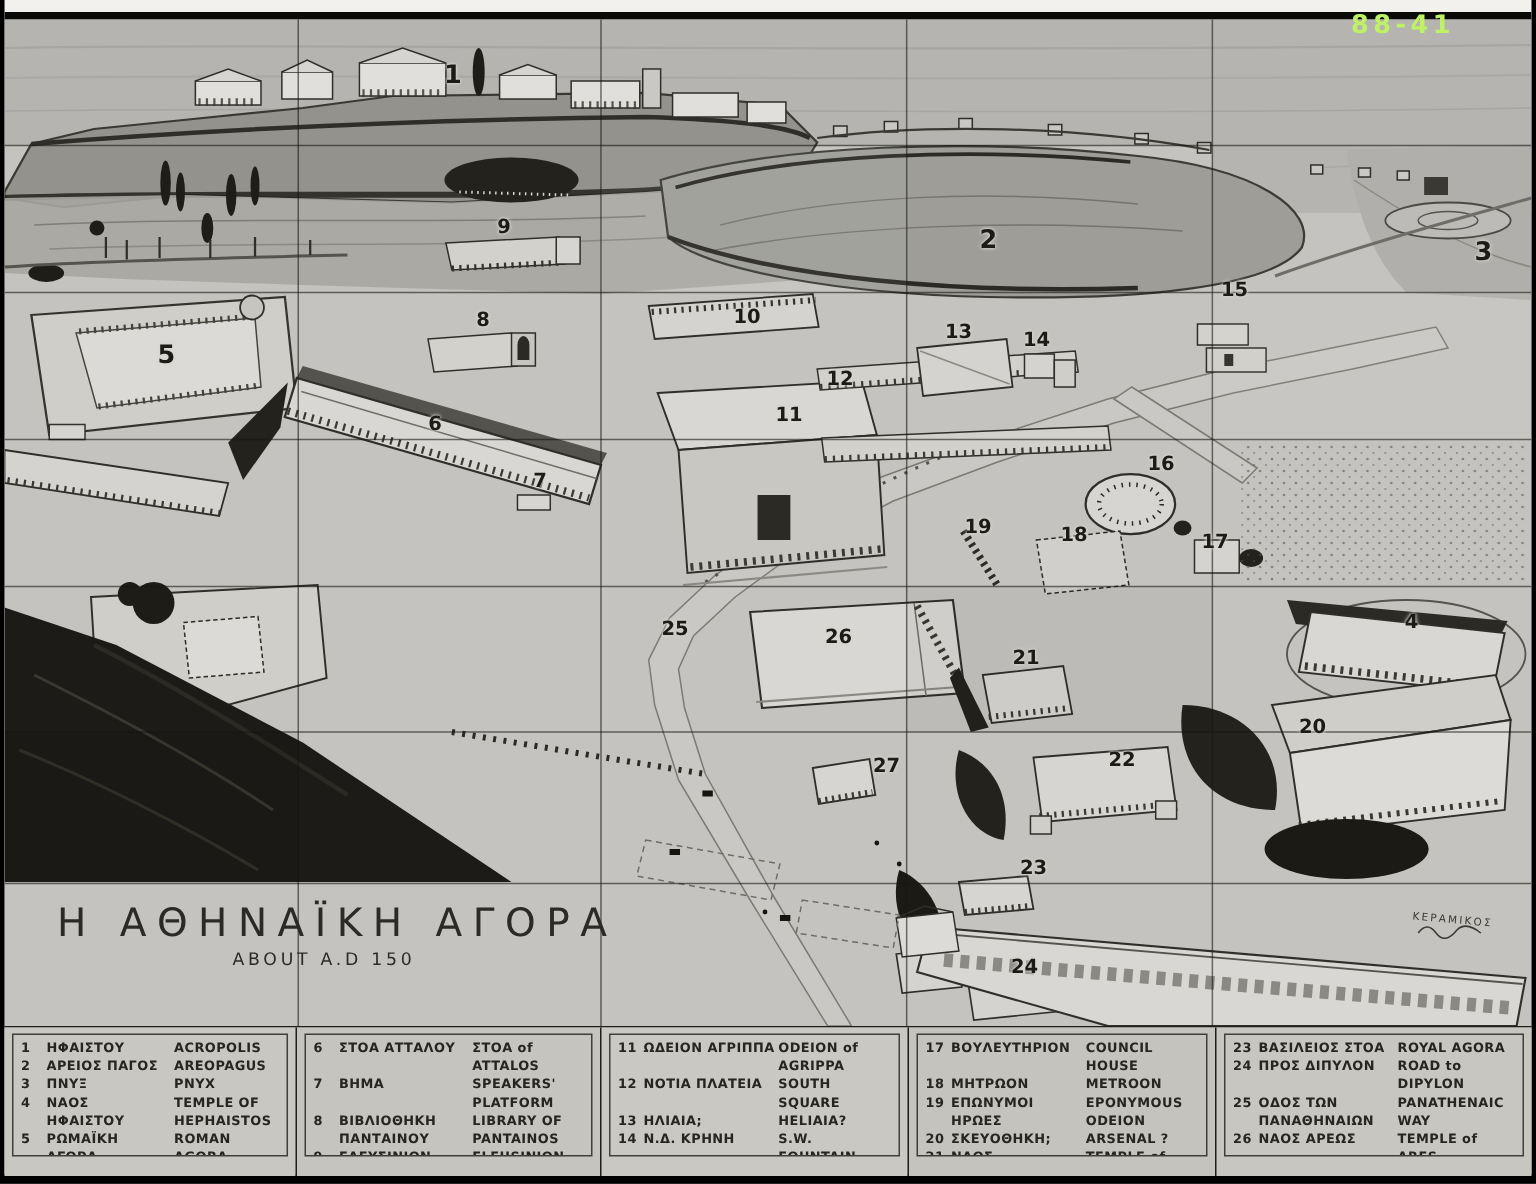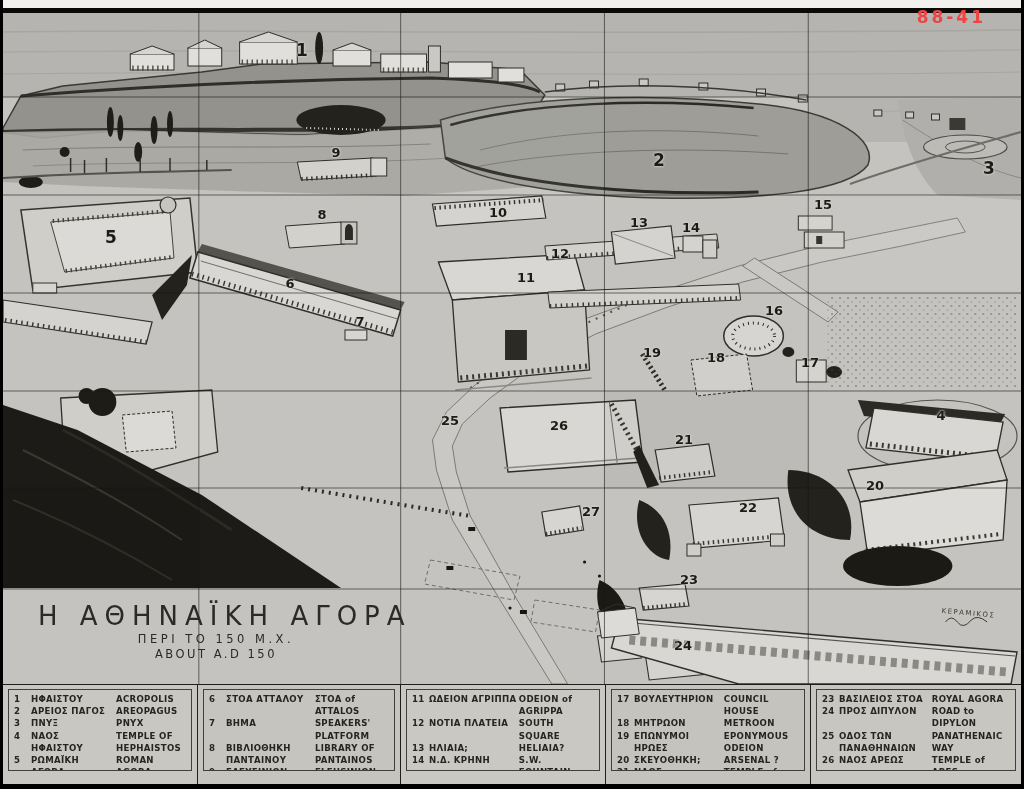--- a/index.html
+++ b/index.html
@@ -1,22 +1,22 @@
 <!DOCTYPE html>
 <html><head>
 <meta charset="utf-8">
 <style>
   html,body{margin:0;padding:0;background:#000;}
   .frame{position:relative;width:1024px;height:789px;background:#000;overflow:hidden;
          font-family:"DejaVu Sans",sans-serif;}
   .photo{position:absolute;left:3px;top:0;width:1018px;height:783px;background:#c4c3bf;overflow:hidden;}
   .photo svg{display:block;}
   
-  .photo-id{position:absolute;top:7px;right:38px;font-size:17px;letter-spacing:3px;
-            color:#ef4444;font-weight:600;}
+  .photo-id{position:absolute;top:7px;right:54px;font-size:17px;letter-spacing:3px;
+            color:#bef264;font-weight:600;}
   
   .markers{position:absolute;left:0;top:0;width:1024px;height:789px;pointer-events:none;}
   .marker{position:absolute;transform:translate(-50%,-50%);color:#1c1b16;font-weight:600;
           text-shadow:0 0 2px #d6d5d1,0 0 3px #d6d5d1;}
   .marker.md{font-size:13px;}
   .marker.lg{font-size:17px;}
   
   .title-block{position:absolute;left:38px;top:601px;width:356px;text-align:center;color:#2b2a26;}
   .t-greek{font-size:26px;letter-spacing:7px;font-weight:500;white-space:nowrap;}
   .t-greek-sub{font-size:11.5px;letter-spacing:3.5px;margin-top:1px;font-weight:500;}
@@ -326,40 +326,39 @@
         <rect x="0" y="488" width="197" height="101" fill="#000000" opacity="0.05"></rect>
         <rect x="810" y="195" width="214" height="98" fill="#ffffff" opacity="0.05"></rect>
       </g>
     </svg>
   </div>
 
   <div class="photo-id">88-41</div>
 
   <div class="title-block">
     <div class="t-greek">Η ΑΘΗΝΑΪΚΗ ΑΓΟΡΑ</div>
-    <div class="t-greek-sub">ΠΕΡΙ ΤΟ 150 Μ.Χ.</div>
     <div class="t-english-sub">ABOUT A.D 150</div>
   </div>
 
   <div class="markers">
       <div class="marker lg" style="left: 302px; top: 50px;">1</div>
       <div class="marker lg" style="left: 659px; top: 160px;">2</div>
       <div class="marker lg" style="left: 989px; top: 168px;">3</div>
       <div class="marker md" style="left: 941px; top: 415px;">4</div>
       <div class="marker lg" style="left: 111px; top: 237px;">5</div>
       <div class="marker md" style="left: 290px; top: 283px;">6</div>
       <div class="marker md" style="left: 360px; top: 321px;">7</div>
       <div class="marker md" style="left: 322px; top: 214px;">8</div>
       <div class="marker md" style="left: 336px; top: 152px;">9</div>
       <div class="marker md" style="left: 498px; top: 212px;">10</div>
       <div class="marker md" style="left: 526px; top: 277px;">11</div>
       <div class="marker md" style="left: 560px; top: 253px;">12</div>
       <div class="marker md" style="left: 639px; top: 222px;">13</div>
       <div class="marker md" style="left: 691px; top: 227px;">14</div>
-      <div class="marker md" style="left: 823px; top: 204px;">15</div>
+      <div class="marker md" style="left: 823px; top: 194px;">15</div>
       <div class="marker md" style="left: 774px; top: 310px;">16</div>
       <div class="marker md" style="left: 810px; top: 362px;">17</div>
       <div class="marker md" style="left: 716px; top: 357px;">18</div>
       <div class="marker md" style="left: 652px; top: 352px;">19</div>
       <div class="marker md" style="left: 875px; top: 485px;">20</div>
       <div class="marker md" style="left: 684px; top: 439px;">21</div>
       <div class="marker md" style="left: 748px; top: 507px;">22</div>
       <div class="marker md" style="left: 689px; top: 579px;">23</div>
       <div class="marker md" style="left: 683px; top: 645px;">24</div>
       <div class="marker md" style="left: 450px; top: 420px;">25</div>

